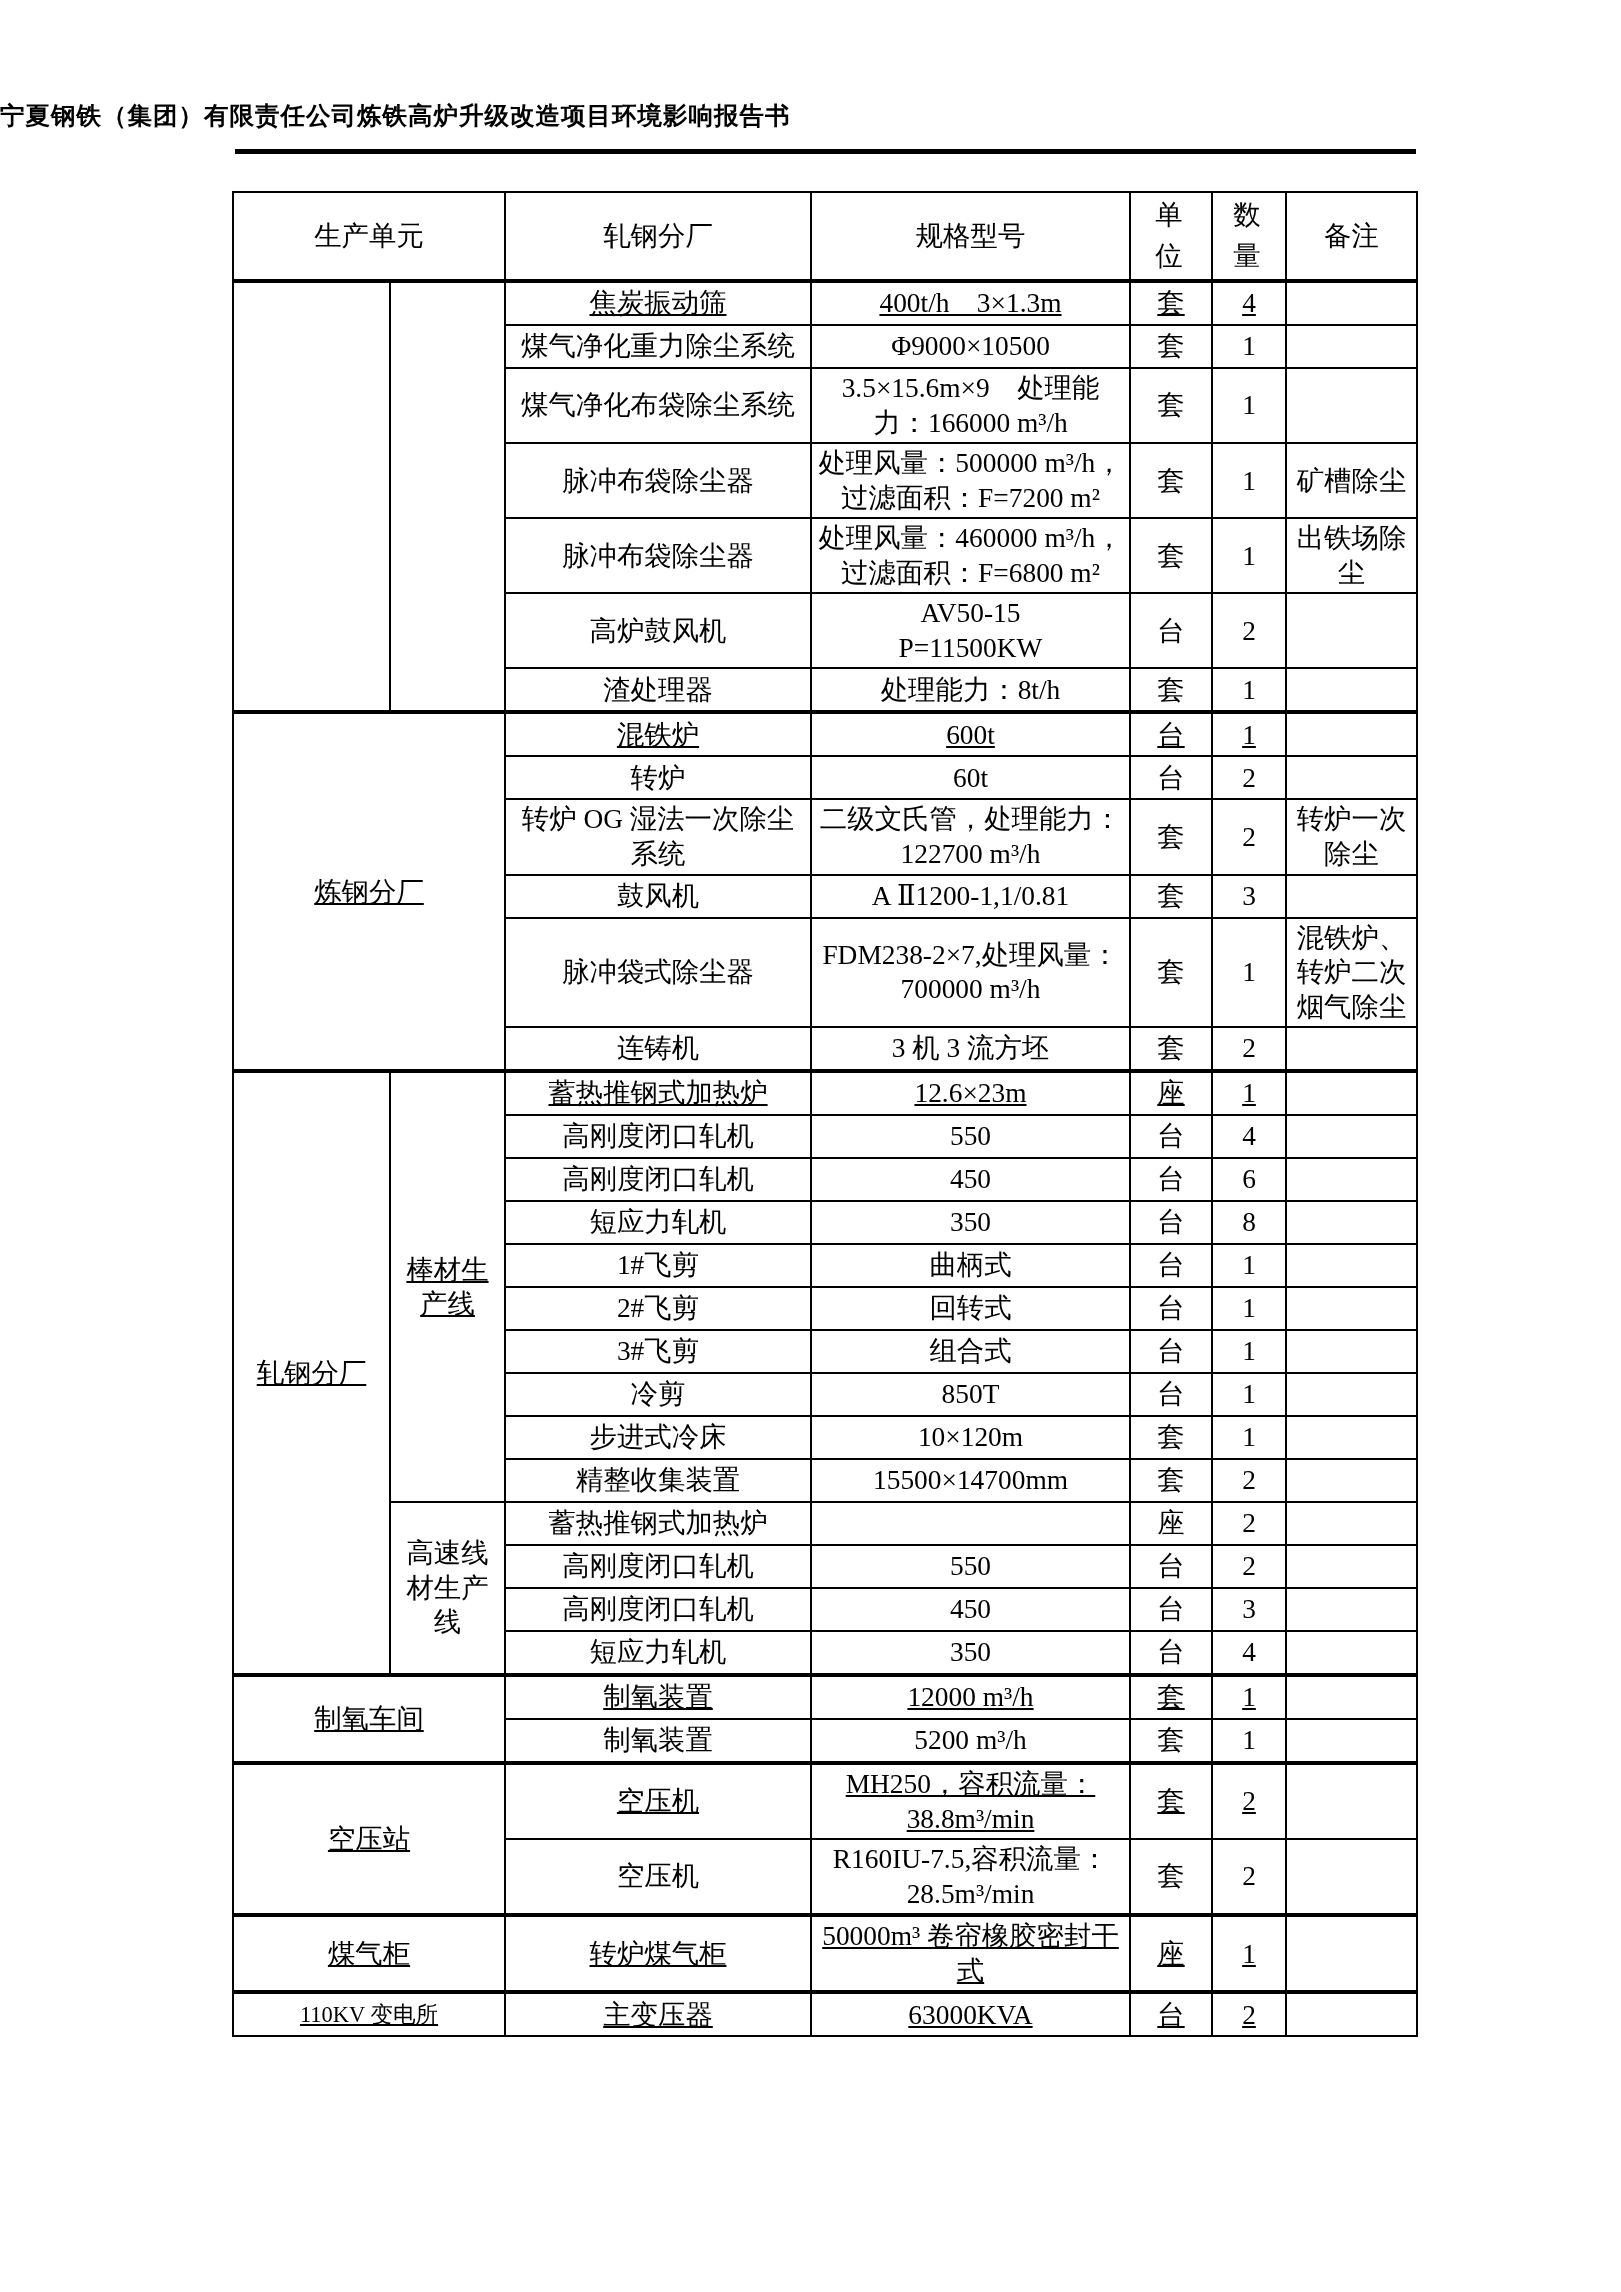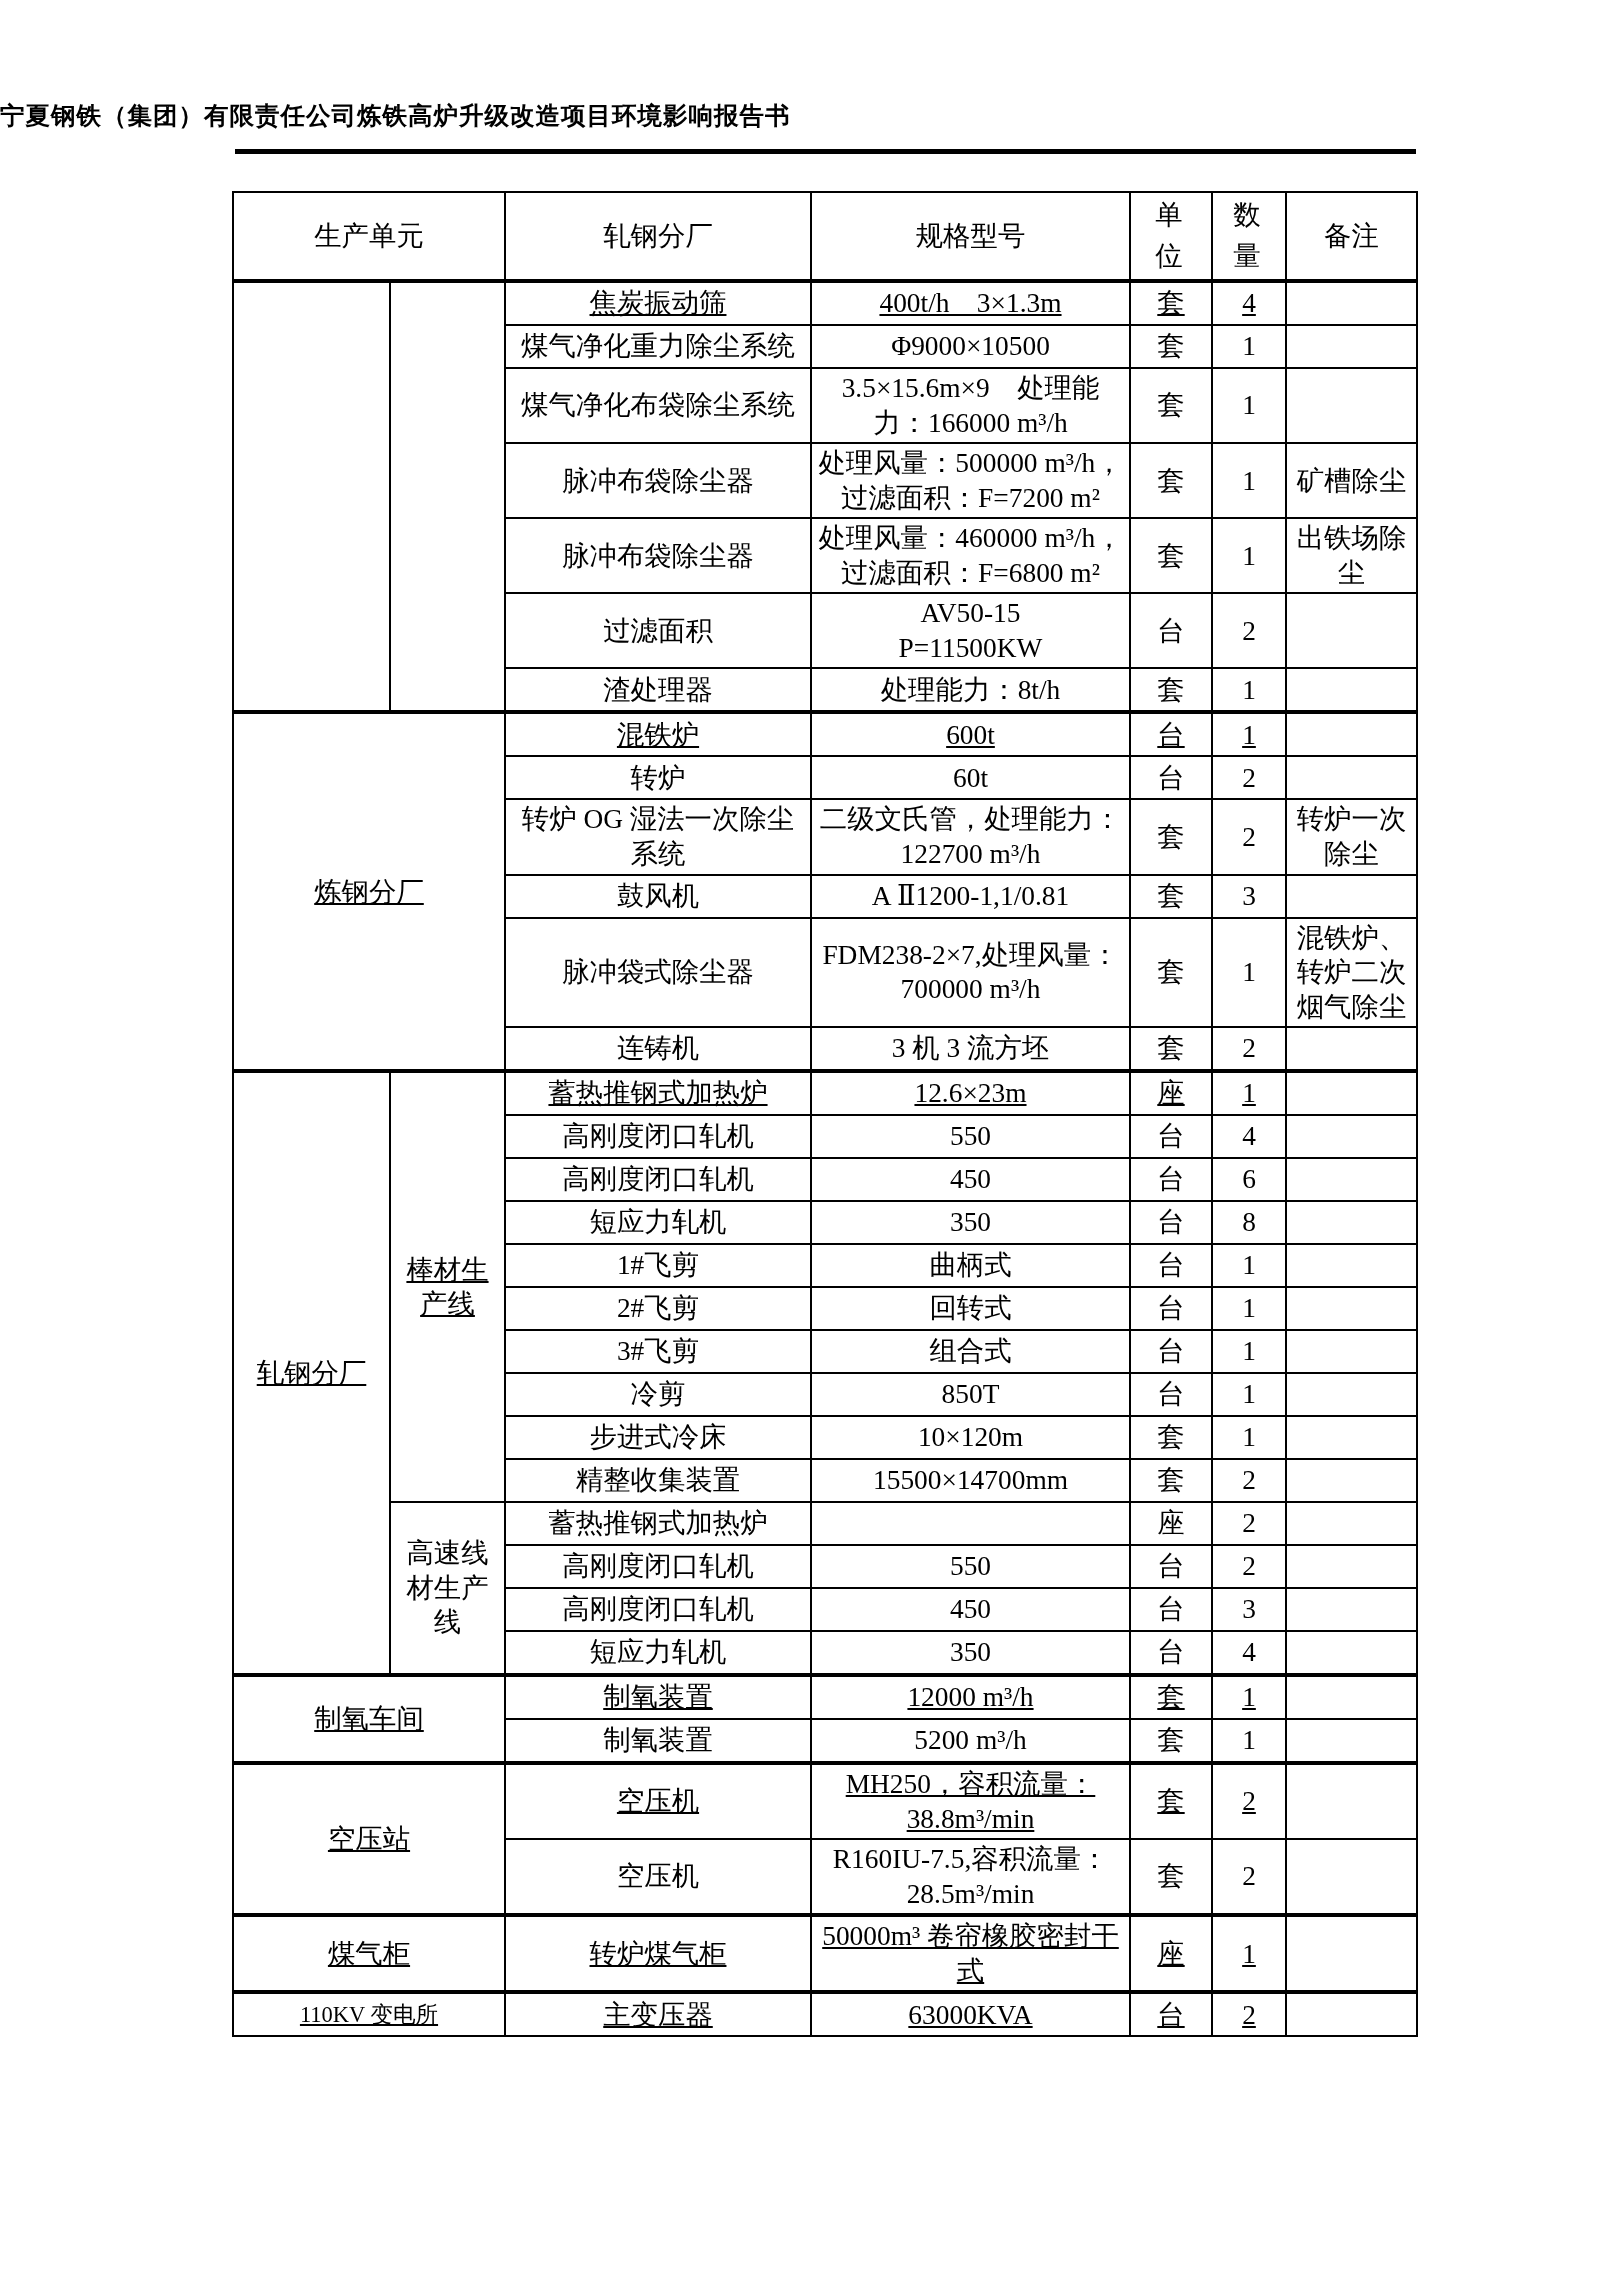--- a/index.html
+++ b/index.html
@@ -138,21 +138,21 @@
           <td class="note-cell">矿槽除尘</td>
         </tr>
         <tr>
           <td class="equip-cell">脉冲布袋除尘器</td>
           <td class="spec-cell">处理风量：460000 m³/h，过滤面积：F=6800 m²</td>
           <td class="unit-col-cell">套</td>
           <td class="qty-col-cell">1</td>
           <td class="note-cell">出铁场除尘</td>
         </tr>
         <tr>
-          <td class="equip-cell">过滤面积</td>
+          <td class="equip-cell">高炉鼓风机</td>
           <td class="spec-cell">AV50-15
 P=11500KW</td>
           <td class="unit-col-cell">台</td>
           <td class="qty-col-cell">2</td>
           <td class="note-cell"></td>
         </tr>
         <tr>
           <td class="equip-cell">渣处理器</td>
           <td class="spec-cell">处理能力：8t/h</td>
           <td class="unit-col-cell">套</td>

